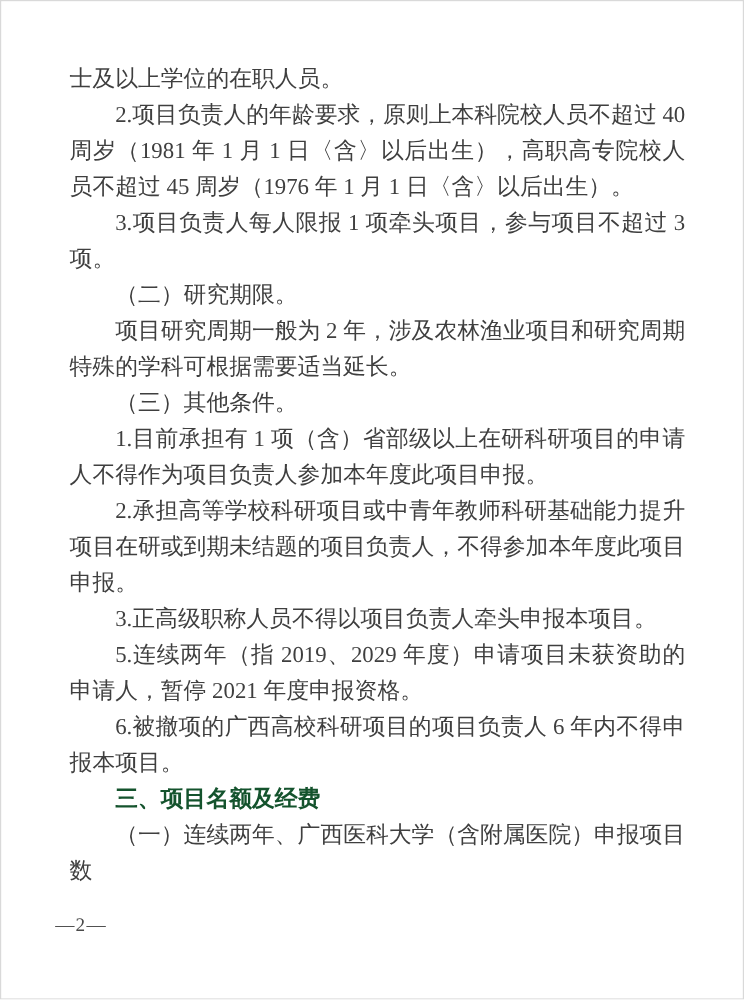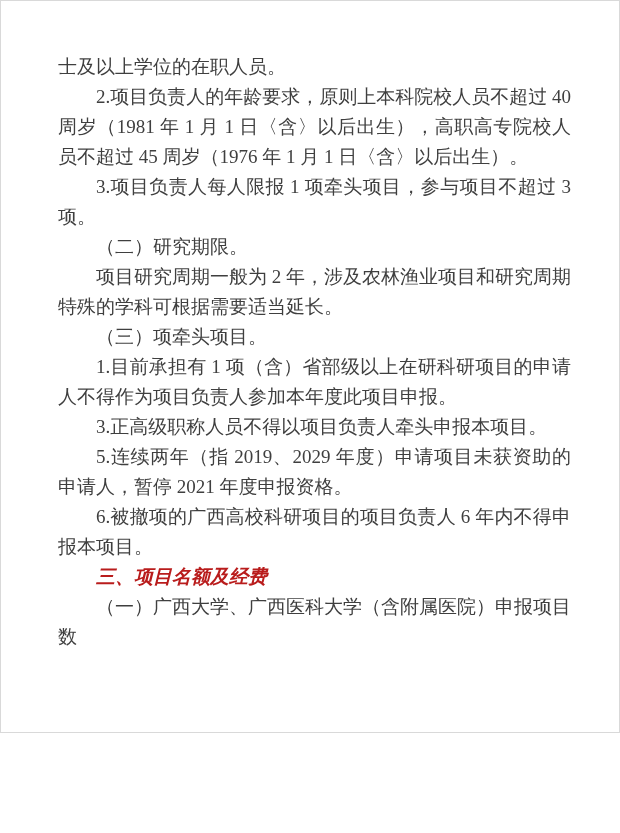--- a/index.html
+++ b/index.html
@@ -3,21 +3,21 @@
 <meta charset="utf-8">
 <style>
   html, body {
     margin: 0;
     padding: 0;
     background: #ffffff;
   }
   .page {
     position: relative;
     width: 620px;
-    height: 733px;
+    height: 833px;
     background: #ffffff;
     box-sizing: border-box;
     border: 1px solid #d9d9d9;
     overflow: hidden;
     font-family: "Liberation Serif", "DejaVu Serif", serif;
   }
   .doc-content {
     position: absolute;
     top: 51px;
     left: 57px;
@@ -31,22 +31,21 @@
     margin: 0;
     padding: 0;
     text-indent: 2em;
   }
   .doc-content p.continuation {
     text-indent: 0;
   }
   .doc-content p.heading {
     font-family: "Liberation Sans", "DejaVu Sans", sans-serif;
     font-weight: bold;
-    color: #b91c1c;
-    font-style: italic;
+    color: #14532d;
   }
   .page-number {
     position: absolute;
     left: 45px;
     top: 762px;
     color: #4a4a4a;
     font-size: 16px;
     letter-spacing: 1px;
     font-family: "Liberation Serif", "DejaVu Serif", serif;
   }
@@ -54,22 +53,23 @@
 </head>
 <body>
 
 <div class="page">
   <div class="doc-content">
     <p class="continuation">士及以上学位的在职人员。</p>
     <p>2.项目负责人的年龄要求，原则上本科院校人员不超过 40 周岁（1981 年 1 月 1 日〈含〉以后出生），高职高专院校人员不超过 45 周岁（1976 年 1 月 1 日〈含〉以后出生）。</p>
     <p>3.项目负责人每人限报 1 项牵头项目，参与项目不超过 3 项。</p>
     <p>（二）研究期限。</p>
     <p>项目研究周期一般为 2 年，涉及农林渔业项目和研究周期特殊的学科可根据需要适当延长。</p>
-    <p>（三）项牵头项目。</p>
+    <p>（三）其他条件。</p>
     <p>1.目前承担有 1 项（含）省部级以上在研科研项目的申请人不得作为项目负责人参加本年度此项目申报。</p>
+    <p>2.承担高等学校科研项目或中青年教师科研基础能力提升项目在研或到期未结题的项目负责人，不得参加本年度此项目申报。</p>
     <p>3.正高级职称人员不得以项目负责人牵头申报本项目。</p>
     <p>5.连续两年（指 2019、2029 年度）申请项目未获资助的申请人，暂停 2021 年度申报资格。</p>
     <p>6.被撤项的广西高校科研项目的项目负责人 6 年内不得申报本项目。</p>
     <p class="heading">三、项目名额及经费</p>
-    <p>（一）广西大学、广西医科大学（含附属医院）申报项目数</p>
+    <p>（一）连续两年、广西医科大学（含附属医院）申报项目数</p>
   </div>
   <div class="page-number">—2—</div>
 </div>
 
 </body></html>

